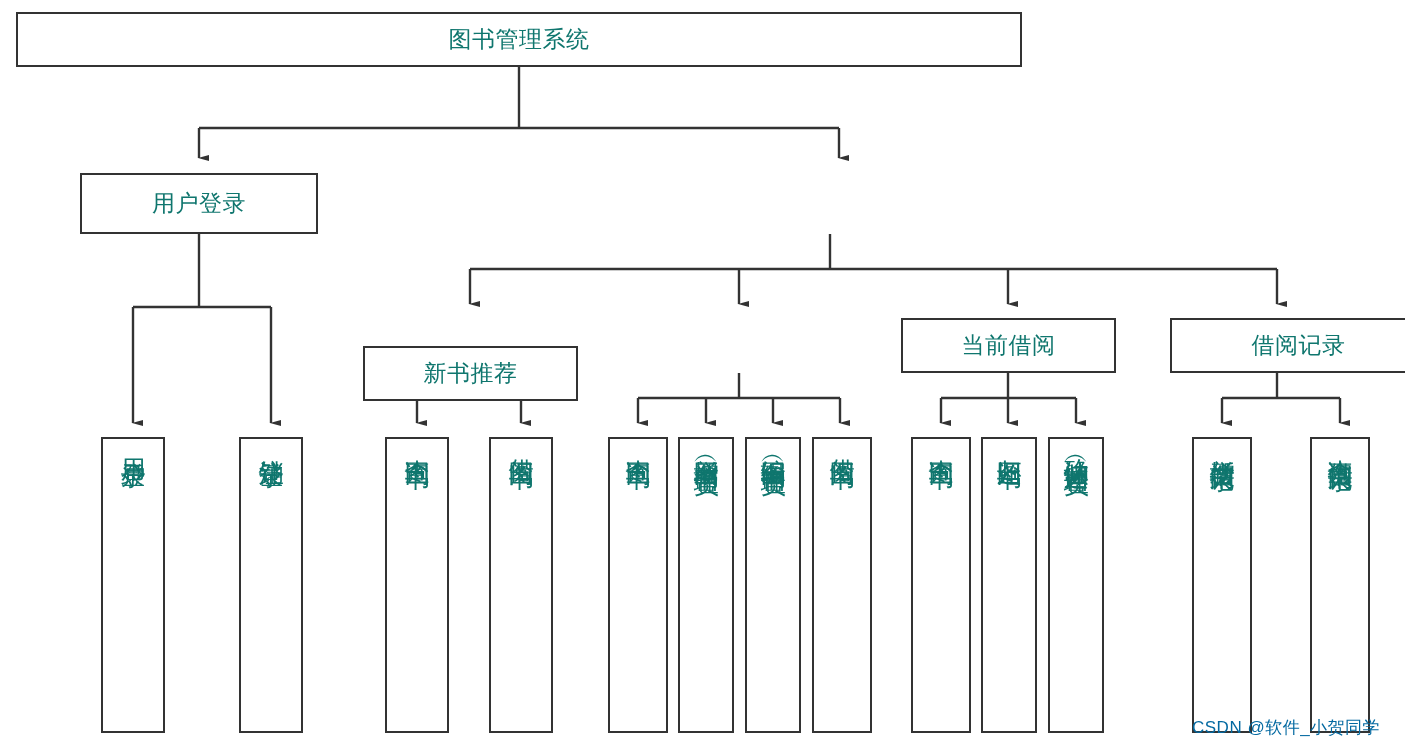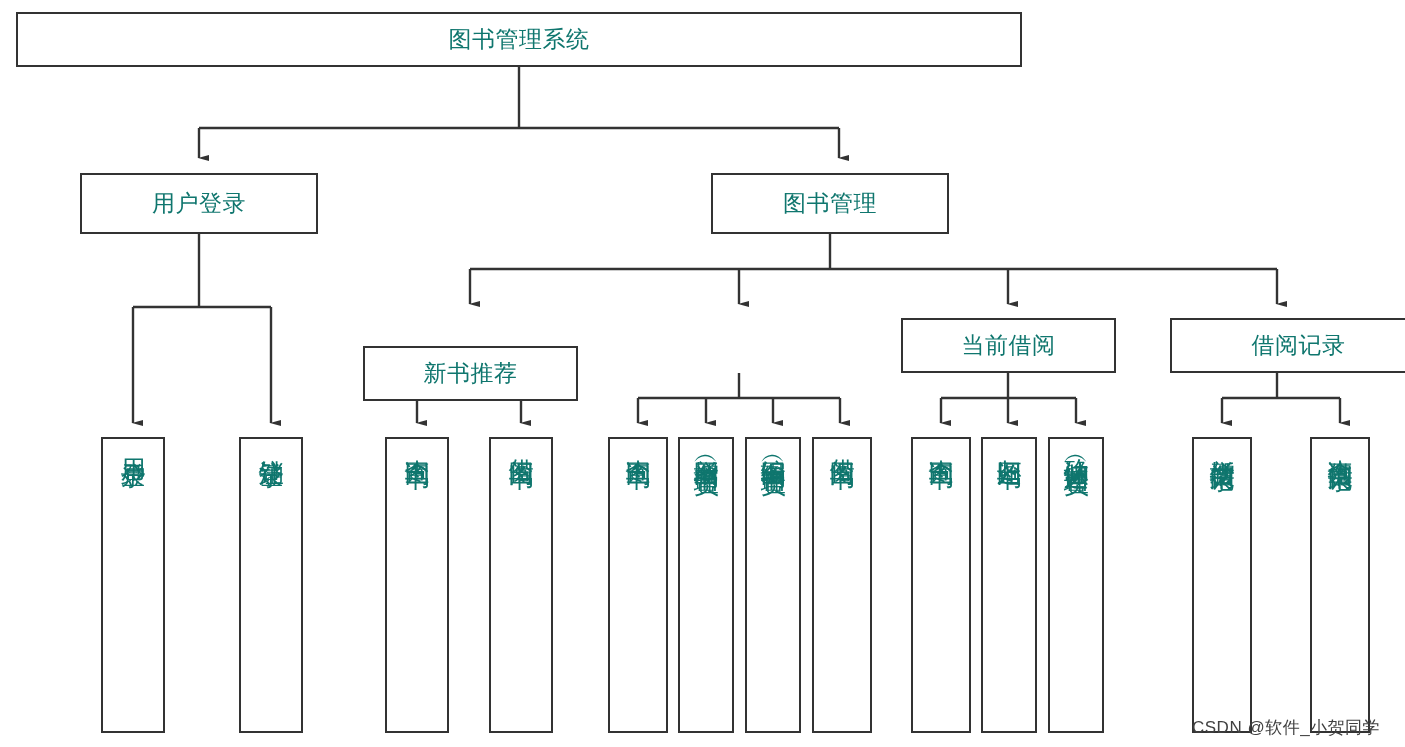--- a/index.html
+++ b/index.html
@@ -57,21 +57,21 @@
     text-orientation: upright;
     font-size: 25px;
     letter-spacing: 2px;
     line-height: 1.1;
     display: block;
     margin: 0 auto;
   }
   .watermark {
     position: absolute;
     font-size: 17px;
-    color: #404040;
+    color: #0369a1;
     letter-spacing: 0.5px;
     white-space: pre;
     user-select: none;
   }
 </style>
 </head>
 <body>
 
 <div id="diagram-root">
 
@@ -125,23 +125,20 @@
     </g>
   </svg>
 
   <div class="node-box node-h node-root" style="left:16px; top:12px; width:1006px; height:55px;">
     <span class="node-label">图书管理系统</span>
   </div>
 
   <div class="node-box node-h" style="left:80px; top:173px; width:238px; height:61px;">
     <span class="node-label">用户登录</span>
   </div>
-  <div class="node-box node-h" style="left:711px; top:173px; width:238px; height:61px;">
-    <span class="node-label">图书管理</span>
-  </div>
 
   <div class="node-box node-h" style="left:363px; top:318px; width:215px; height:55px;margin-top:28px;">
     <span class="node-label">新书推荐</span>
   </div>
   <div class="node-box node-h" style="left:901px; top:318px; width:215px; height:55px;">
     <span class="node-label">当前借阅</span>
   </div>
   <div class="node-box node-h" style="left:1170px; top:318px; width:257px; height:55px;">
     <span class="node-label">借阅记录</span>
   </div>

